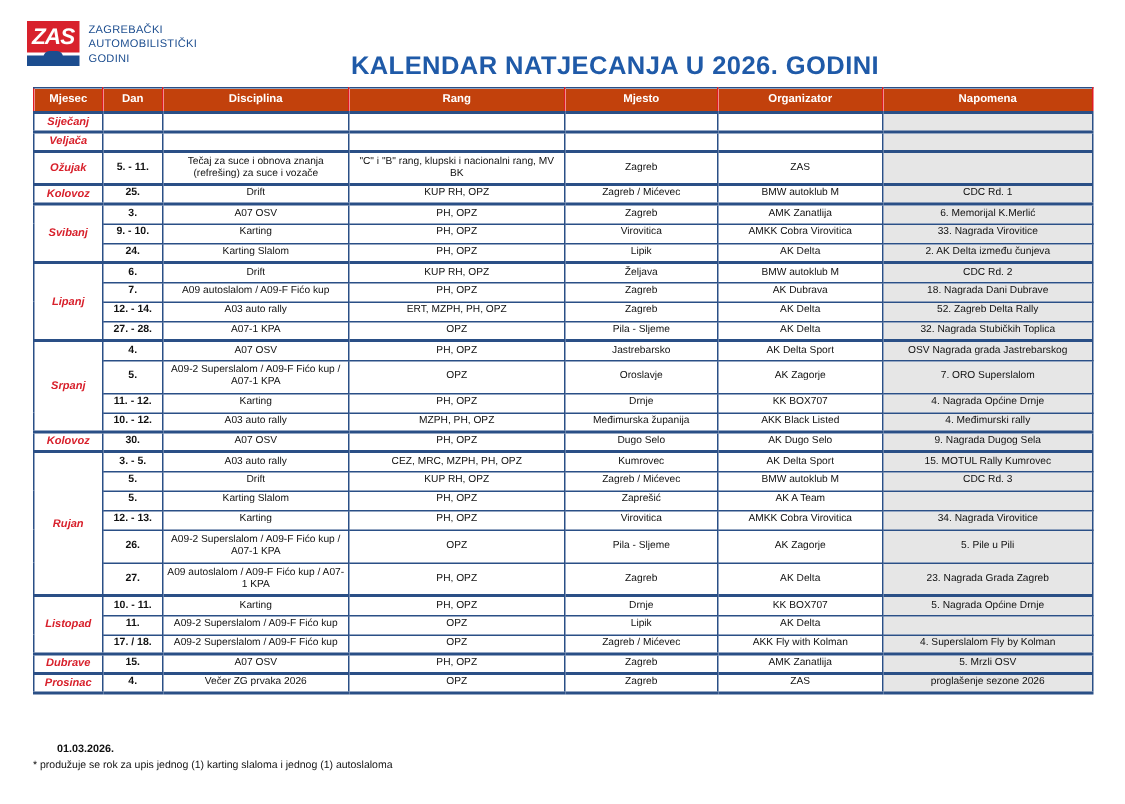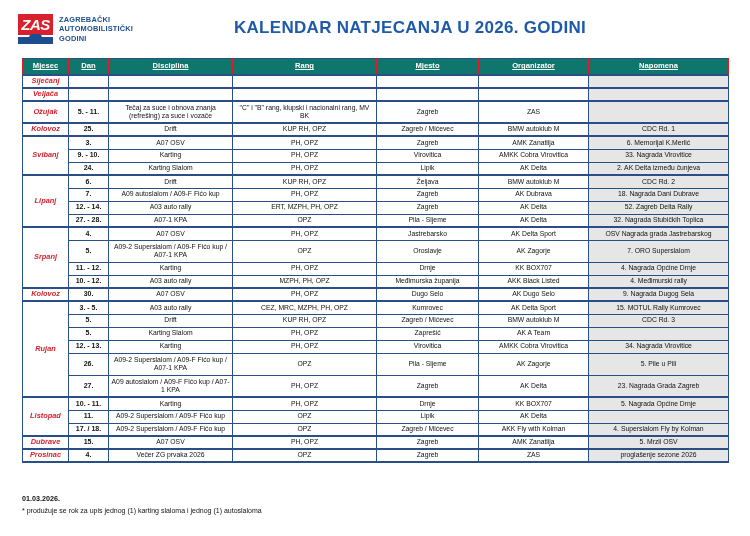--- a/index.html
+++ b/index.html
@@ -31,25 +31,25 @@
     font-family:"Liberation Sans", sans-serif;
   }
   .logo-mark .blue{
     position:absolute;left:0;top:23px;width:35px;height:7px;background:#1c4d8f;
   }
   .logo-mark .blue:after{
     content:"";position:absolute;left:11px;top:-3px;width:13px;height:4px;
     background:#1c4d8f;border-radius:6px 6px 0 0;
   }
   .logo-text{
-    color:#1c4d8f;font-weight:bold;font-size:7.4px;line-height:9.2px;
+    color:#1c4d8f;font-weight:normal;font-size:7.4px;line-height:9.2px;
     letter-spacing:0.2px;
   }
   .main-title{
-    position:absolute;left:0;top:0;width:750px;height:55px;
+    position:absolute;left:0;top:16px;width:750px;height:55px;
     display:flex;align-items:center;justify-content:center;
     color:#1f5aa8;font-weight:bold;font-size:17px;letter-spacing:0.3px;
     padding-left:70px;box-sizing:border-box;
     pointer-events:none;
   }
 
   
   .tbl-wrap{position:absolute;left:22px;top:58px;width:706px;}
   table.cal{
     border-collapse:collapse;width:706px;table-layout:fixed;
@@ -58,22 +58,22 @@
   table.cal td, table.cal th{
     border:1px solid #2a4f86;
     padding:1px 2px;
     text-align:center;
     vertical-align:middle;
     line-height:8.2px;
     overflow:hidden;
     word-wrap:break-word;
   }
   table.cal th{
-    background:#0f766e;color:#ffffff;font-weight:bold;font-size:7.6px;
-    height:13px;border-color:#e11b22;border-top:1px solid #2a4f86;text-decoration:underline;
+    background:#c2410c;color:#ffffff;font-weight:bold;font-size:7.6px;
+    height:13px;border-color:#e11b22;border-top:1px solid #2a4f86;
   }
   .c-mjesec{width:46px;}
   .c-dan{width:40px;}
   .c-disc{width:124px;}
   .c-rang{width:144px;}
   .c-mjesto{width:102px;}
   .c-org{width:110px;}
   .c-nap{width:140px;}
 
   td.month{
@@ -81,21 +81,21 @@
   }
   td.day{font-weight:bold;font-size:7px;}
   td.napomena{background:#e6e6e6;}
   tr.r{height:13px;}
   tr.r2{height:22px;}
   tr.grp > td{border-top:2px solid #2a4f86;}
   tr.grp-end > td{border-bottom:2px solid #2a4f86;}
 
   
   .footer{position:absolute;left:22px;top:494px;width:700px;}
-  .f-date{font-size:7.2px;font-weight:bold;color:#111;margin-bottom:4px;}
+  .f-date{font-size:7.2px;font-weight:bold;color:#111;margin-bottom:4px;margin-left:16px;}
   .f-note{font-size:7px;color:#111;}
 </style>
 </head>
 <body>
 
 <div class="page">
 
   <div class="header">
     <div class="logo-wrap">
       <div class="logo-mark">

